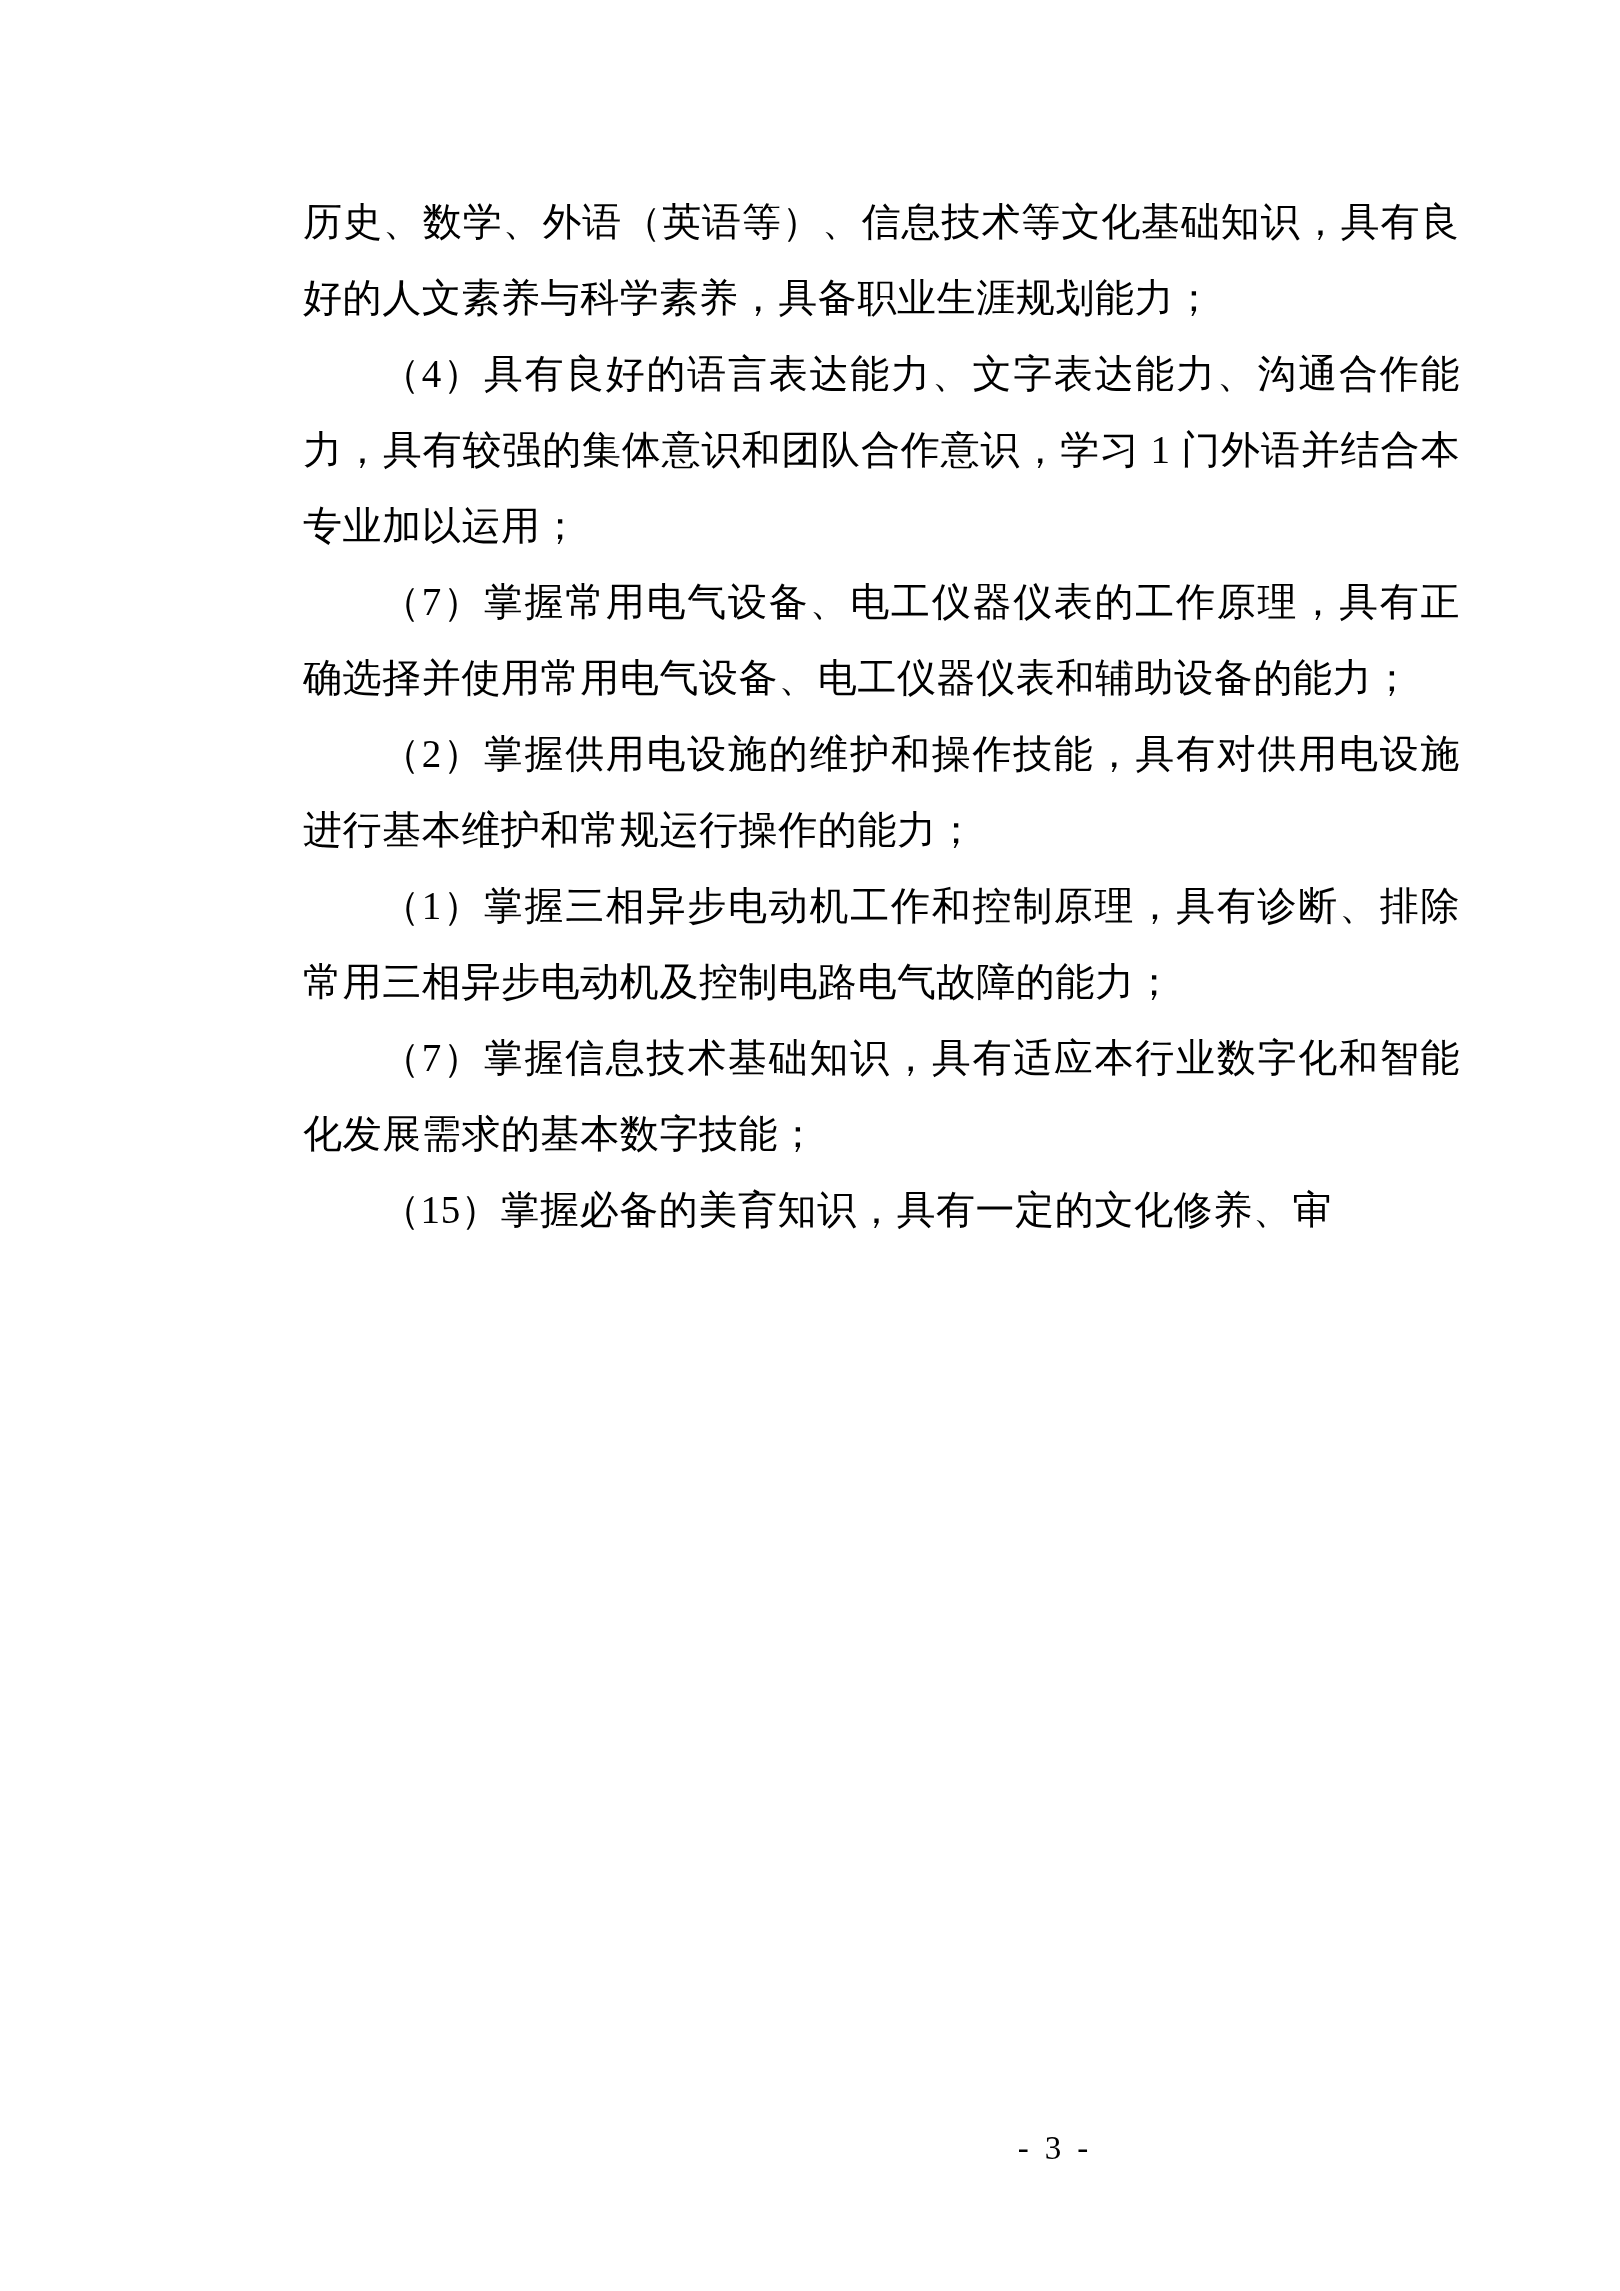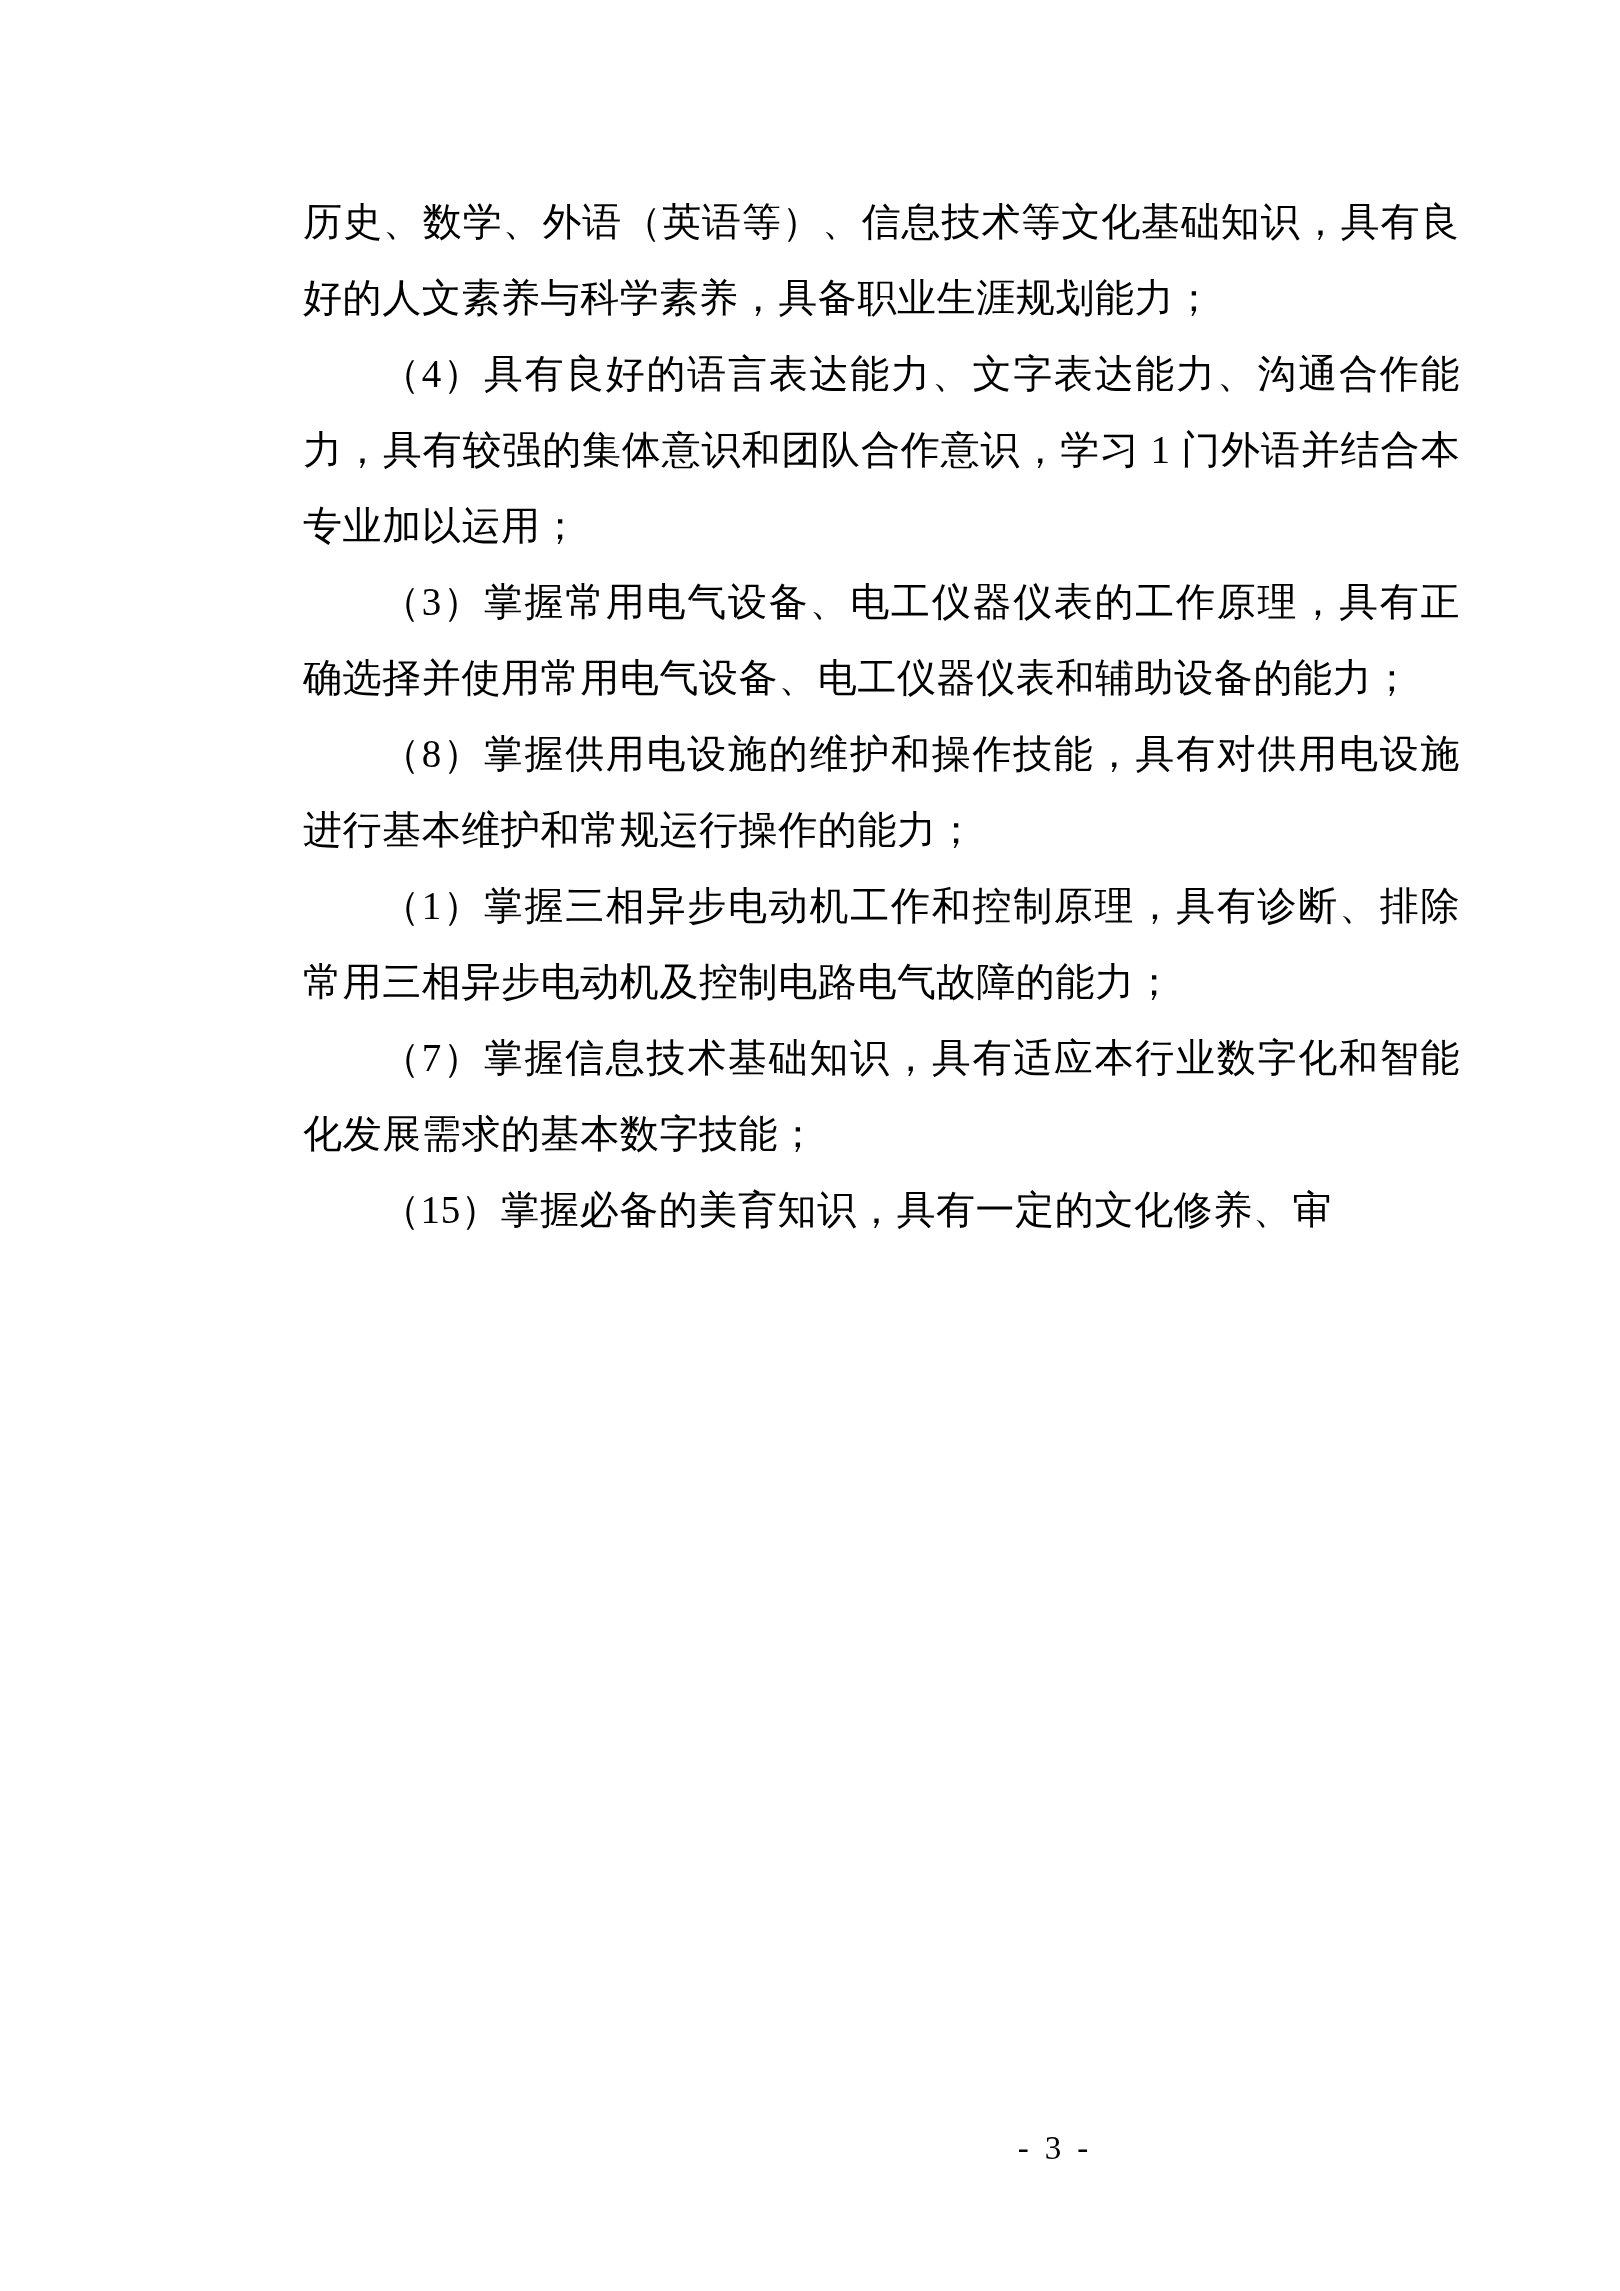--- a/index.html
+++ b/index.html
@@ -53,22 +53,22 @@
   }
 </style>
 </head>
 <body>
 
 <div class="page">
 
   <div class="content">
     <p class="para">历史、数学、外语（英语等）、信息技术等文化基础知识，具有良好的人文素养与科学素养，具备职业生涯规划能力；</p>
     <p class="para indent">（4）具有良好的语言表达能力、文字表达能力、沟通合作能力，具有较强的集体意识和团队合作意识，学习 1 门外语并结合本专业加以运用；</p>
-    <p class="para indent">（3）掌握常用电气设备、电工仪器仪表的工作原理，具有正确选择并使用常用电气设备、电工仪器仪表和辅助设备的能力；</p>
-    <p class="para indent">（8）掌握供用电设施的维护和操作技能，具有对供用电设施进行基本维护和常规运行操作的能力；</p>
+    <p class="para indent">（7）掌握常用电气设备、电工仪器仪表的工作原理，具有正确选择并使用常用电气设备、电工仪器仪表和辅助设备的能力；</p>
+    <p class="para indent">（2）掌握供用电设施的维护和操作技能，具有对供用电设施进行基本维护和常规运行操作的能力；</p>
     <p class="para indent">（1）掌握三相异步电动机工作和控制原理，具有诊断、排除常用三相异步电动机及控制电路电气故障的能力；</p>
     <p class="para indent">（7）掌握信息技术基础知识，具有适应本行业数字化和智能化发展需求的基本数字技能；</p>
     <p class="para indent">（15）掌握必备的美育知识，具有一定的文化修养、审</p>
   </div>
 
   <div class="page-number">
     <span class="pn-inner">- 3 -</span>
   </div>
 
 </div>

